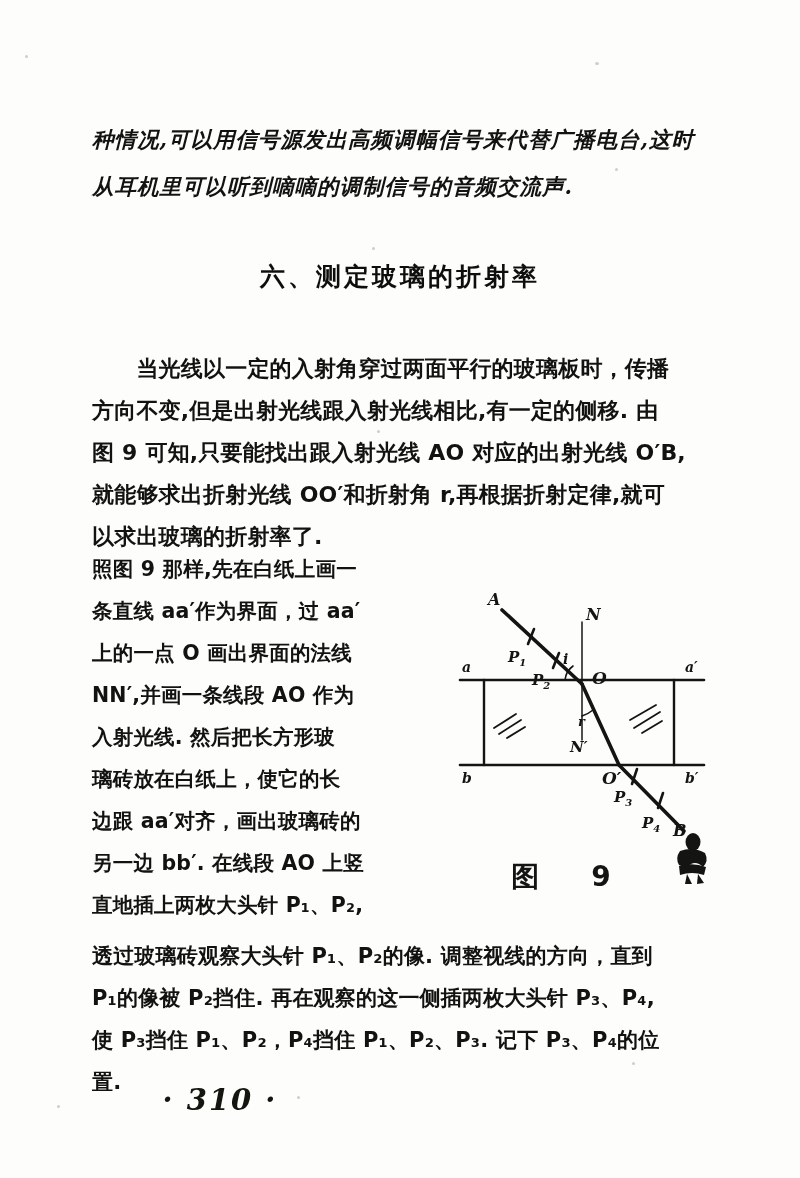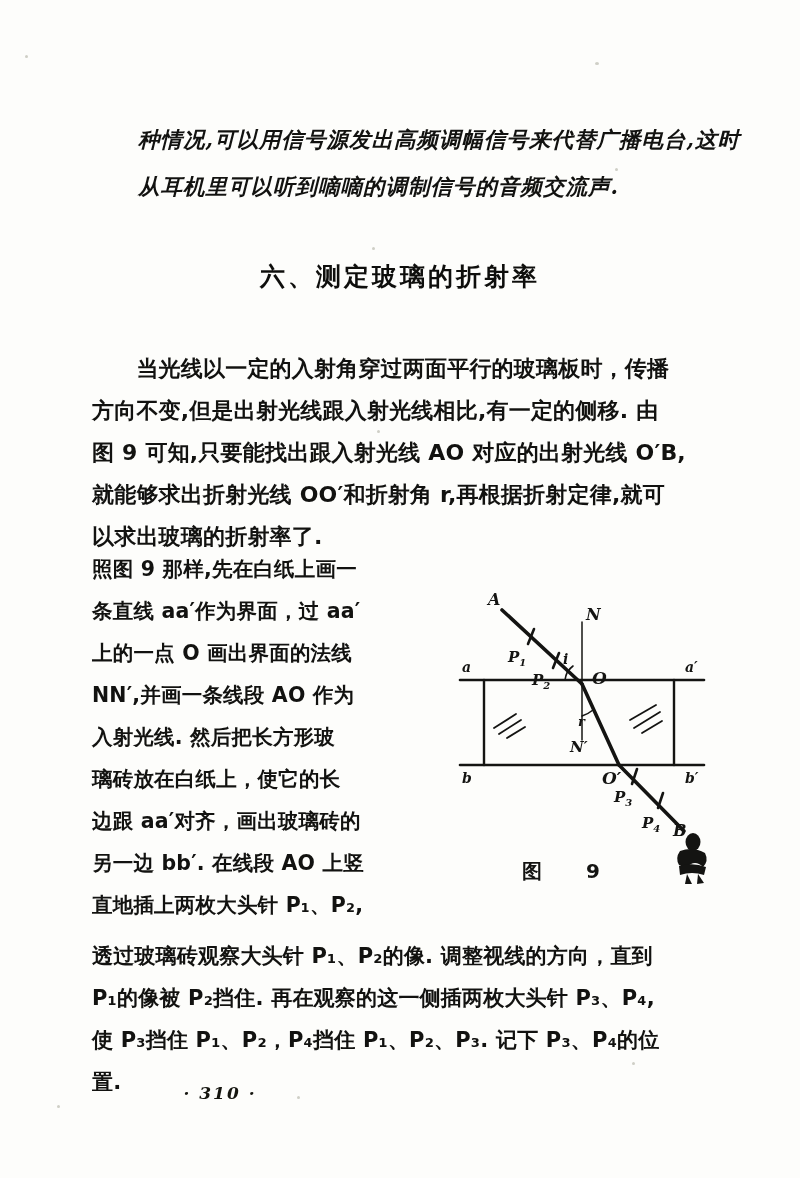--- a/index.html
+++ b/index.html
@@ -31,21 +31,20 @@
   #top-para {
     left: 92px;
     top: 116px;
     width: 620px;
     font-size: 21.5px;
     line-height: 47px;
     font-style: italic;
     font-family: "DejaVu Serif", "Liberation Serif", serif;
     font-weight: bold;
     letter-spacing: 1px;
-    margin-left: 46px;
   }
 
   
   #section-heading {
     left: 0;
     top: 260px;
     width: 800px;
     text-align: center;
     font-size: 25px;
     font-weight: bold;
@@ -94,35 +93,35 @@
     height: 305px;
   }
   #figure svg { display: block; }
 
   #fig-caption {
     position: absolute;
     left: 452px;
     top: 858px;
     width: 230px;
     text-align: center;
-    font-size: 20px;
+    font-size: 28px;
     font-weight: bold;
     letter-spacing: 12px;
     font-family: "DejaVu Sans", "Liberation Sans", sans-serif;
     color: #141412;
   }
 
   
   #page-number {
     position: absolute;
     left: 120px;
     top: 1083px;
     width: 200px;
     text-align: center;
-    font-size: 17px;
+    font-size: 29px;
     font-weight: bold;
     font-style: italic;
     font-family: "DejaVu Serif", "Liberation Serif", serif;
     color: #15150f;
     letter-spacing: 2px;
   }
 
   
   .speck {
     position: absolute;

